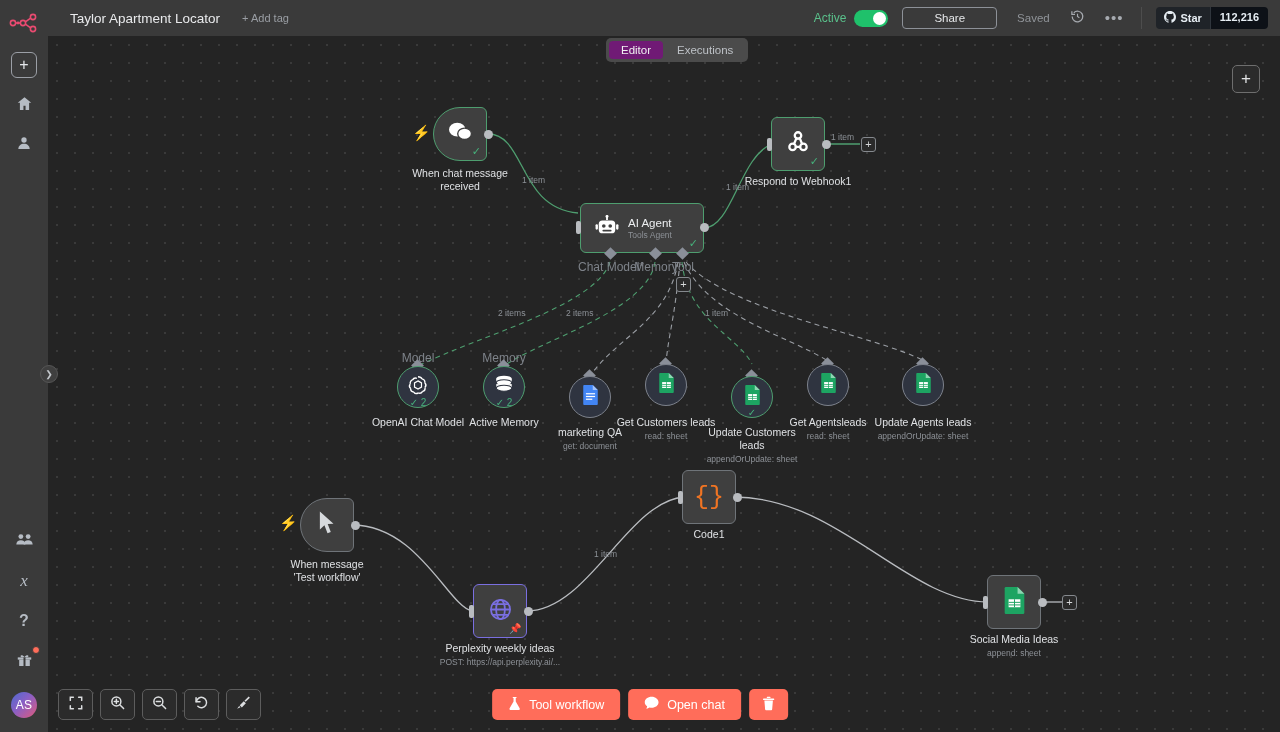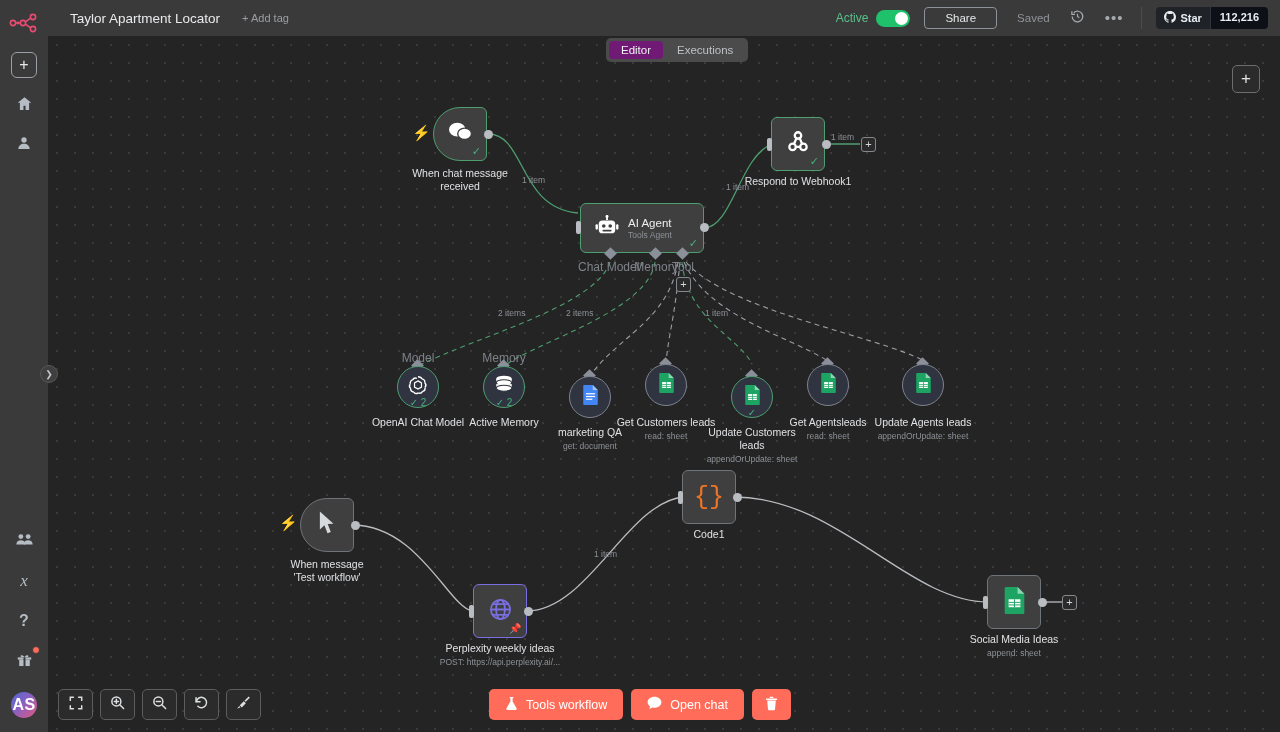--- a/index.html
+++ b/index.html
@@ -30,21 +30,21 @@
   }
   .sb-spacer { flex: 1; }
   .sb-badge {
     position: absolute; top: -2px; right: -3px;
     width: 8px; height: 8px; border-radius: 50%; background: #ff6d5a;
     border: 1.5px solid #3a3a3a;
   }
   .avatar {
     width: 26px; height: 26px; border-radius: 50%;
     background: linear-gradient(135deg,#4d6ad0 0%,#8b5fc4 45%,#e05a7a 100%);
-    color: #fff; font-size: 16px; font-weight: bold;
+    color: #fff; font-size: 12px; font-weight: normal;
     display: flex; align-items: center; justify-content: center;
     margin-top: 18px; margin-bottom: 14px; cursor: pointer; letter-spacing: .3px;
   }
   .sb-expand {
     position: absolute; left: 40px; top: 365px; width: 18px; height: 18px;
     border-radius: 50%; background: #3f3f3f; border: 1px solid #565656;
     color: #c3c7cc; font-size: 9px; display: flex; align-items: center;
     justify-content: center; cursor: pointer; z-index: 31;
   }
 
@@ -61,21 +61,21 @@
   .toggle {
     width: 34px; height: 17px; border-radius: 9px; background: #1fc16b;
     position: relative; cursor: pointer;
   }
   .toggle .knob {
     position: absolute; right: 2px; top: 2px; width: 13px; height: 13px;
     border-radius: 50%; background: #fff;
   }
   .share-btn {
     border: 1px solid #8d9198; border-radius: 4px; color: #e6e8ea;
-    font-size: 11.5px; padding: 4px 20px; cursor: pointer; background: transparent;
+    font-size: 11.5px; padding: 4px 31px; cursor: pointer; background: transparent;
   }
   .saved-txt { color: #909499; font-size: 11.5px; margin-left: 20px; }
   .tb-icon { color: #a6aab0; margin-left: 20px; cursor: pointer; display:flex; align-items:center; }
   .divider-v { width: 1px; height: 22px; background: #4d4d4d; margin-left: 18px; }
   .gh-badge { display: flex; margin-left: 14px; margin-right: 12px; cursor: pointer; }
   .gh-left {
     background: #1f2328; color: #e6edf3; font-size: 11px; font-weight: bold;
     padding: 4px 8px; border-radius: 4px 0 0 4px; display: flex; align-items: center; gap: 4px;
   }
   .gh-right {
@@ -649,21 +649,21 @@
     </div>
   </div>
 
   <div class="action-bar">
     <button class="act-btn">
       <span>
         <svg width="13" height="15" viewBox="0 0 14 16" fill="#fff">
           <path d="M5 1 h4 v1.2 H8.2 v3.6 L12.4 13 a1.4 1.4 0 0 1-1.2 2.1 H2.8 A1.4 1.4 0 0 1 1.6 13 L5.8 5.8 V2.2 H5 Z"></path>
         </svg>
       </span>
-      <span>Tools workflow</span>
+      <span>Tool workflow</span>
     </button>
     <button class="act-btn">
       <span>
         <svg width="15" height="14" viewBox="0 0 16 15" fill="#fff">
           <path d="M8 0.8 C3.9 0.8 0.6 3.4 0.6 6.6 c0 1.8 1 3.4 2.6 4.5 L2.4 14 l3.4-1.6 c.7.2 1.5.3 2.2.3 4.1 0 7.4-2.6 7.4-5.9 S12.1 0.8 8 0.8 Z"></path>
         </svg>
       </span>
       <span>Open chat</span>
     </button>
     <button class="act-btn icon-only">

